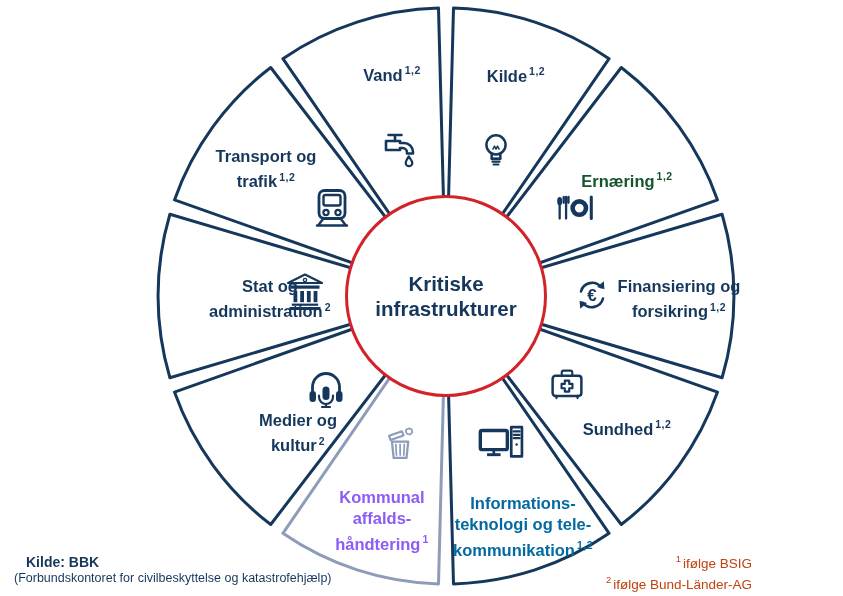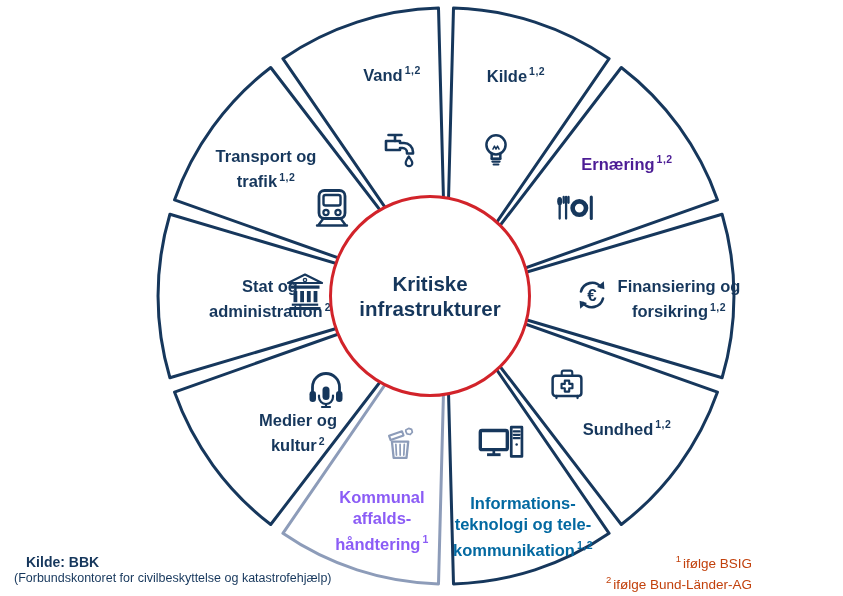--- a/index.html
+++ b/index.html
@@ -2,21 +2,21 @@
 <html><head>
 <meta charset="utf-8">
 <style>
   html,body{margin:0;padding:0;background:#fff;}
   .stage{
     position:relative;width:843px;height:596px;overflow:hidden;background:#fff;
     font-family:"Liberation Sans",sans-serif;
   }
   .stage svg.wheel{position:absolute;left:0;top:0;}
   .center-circle{
-    position:absolute;left:329px;top:195px;width:202px;height:202px;
+    position:absolute;left:345px;top:195px;width:202px;height:202px;
     box-sizing:border-box;border-radius:50%;background:#fff;
     display:flex;align-items:center;justify-content:center;text-align:center;
   }
   .center-title{
     font-size:20.5px;line-height:25px;font-weight:bold;width:176px;
   }
   .seg-label{
     position:absolute;transform:translate(-50%,-50%);
     text-align:center;font-size:16.5px;line-height:21px;font-weight:600;
     white-space:nowrap;
@@ -58,21 +58,21 @@
   <div id="segment-layer">
       <div class="seg-label" style="left: 516px; top: 74px; color: rgb(22, 55, 92);">
         <div><span>Kilde</span><span class="sup">1,2</span></div>
       </div>
       <div class="seg-icon" style="left: 496px; top: 152px; color: rgb(22, 55, 92);"><svg width="46" height="46" viewBox="0 0 48 48" stroke="currentColor" stroke-width="2.6" stroke-linecap="round" stroke-linejoin="round">
           <circle cx="24" cy="16.5" r="10" fill="none"></circle>
  <path d="M19.5 25.5 v5.5 h9 v-5.5" fill="none"></path>
  <path d="M19.5 31 h9 M20.2 34 h7.6 M21.5 37 h5" fill="none" stroke-width="2.2"></path>
  <path d="M20.8 21 l1.6 -3.2 1.6 3.2 1.6 -3.2 1.6 3.2" fill="none" stroke-width="1.5"></path>
         </svg></div>
-      <div class="seg-label" style="left: 627px; top: 162px; color: #4c1d95;">
+      <div class="seg-label" style="left: 627px; top: 179px; color: #14532d;">
         <div><span>Ernæring</span><span class="sup">1,2</span></div>
       </div>
       <div class="seg-icon" style="left: 575px; top: 209px; color: rgb(22, 55, 92);"><svg width="46" height="46" viewBox="0 0 48 48" stroke="currentColor" stroke-width="2.6" stroke-linecap="round" stroke-linejoin="round">
           <ellipse cx="8" cy="16" rx="2.6" ry="4.4" fill="currentColor" stroke="none"></ellipse>
  <path d="M8 20.5 V34" stroke-width="2.4" fill="none"></path>
  <path d="M12.2 11.5 v6 M17.2 11.5 v6 M14.7 11.5 v7 M14.7 18.5 V34" stroke-width="2.4" fill="none"></path>
  <circle cx="28.5" cy="23" r="7" fill="none" stroke-width="4.8"></circle>
  <path d="M41 11.5 V34" stroke-width="3.2" fill="none"></path>
         </svg></div>
       <div class="seg-label" style="left: 679px; top: 299px; color: rgb(22, 55, 92);">

